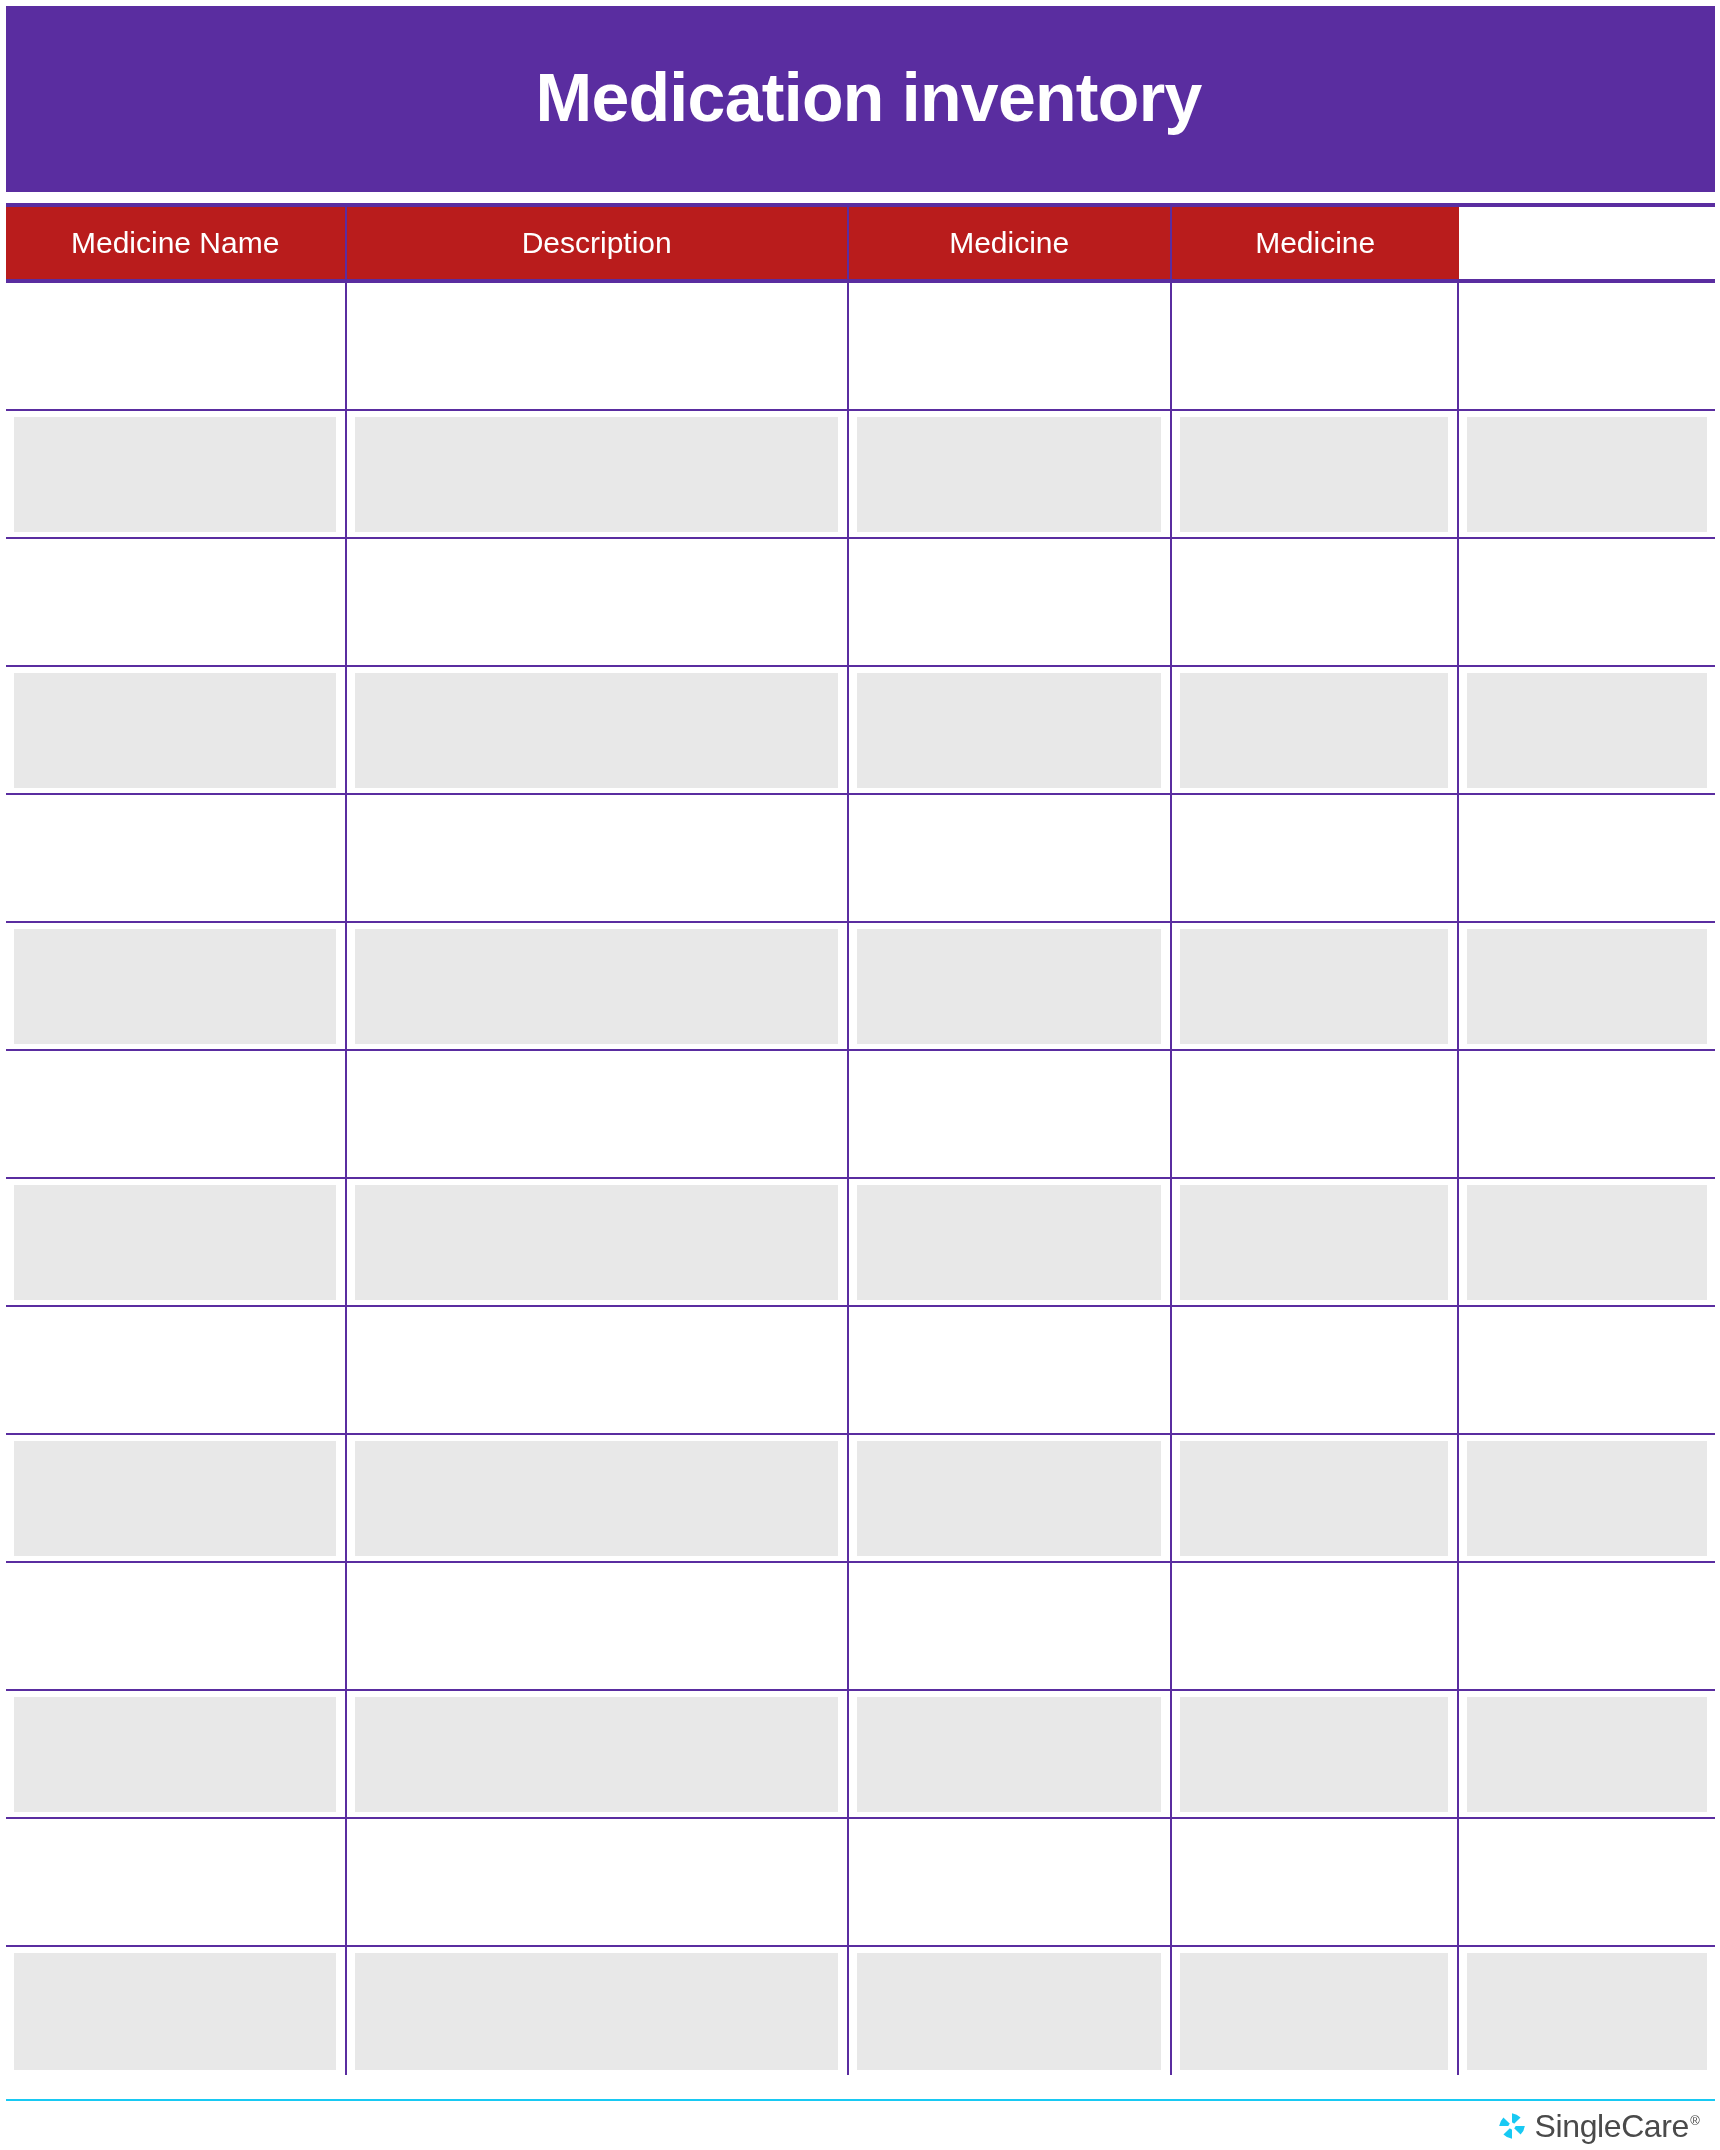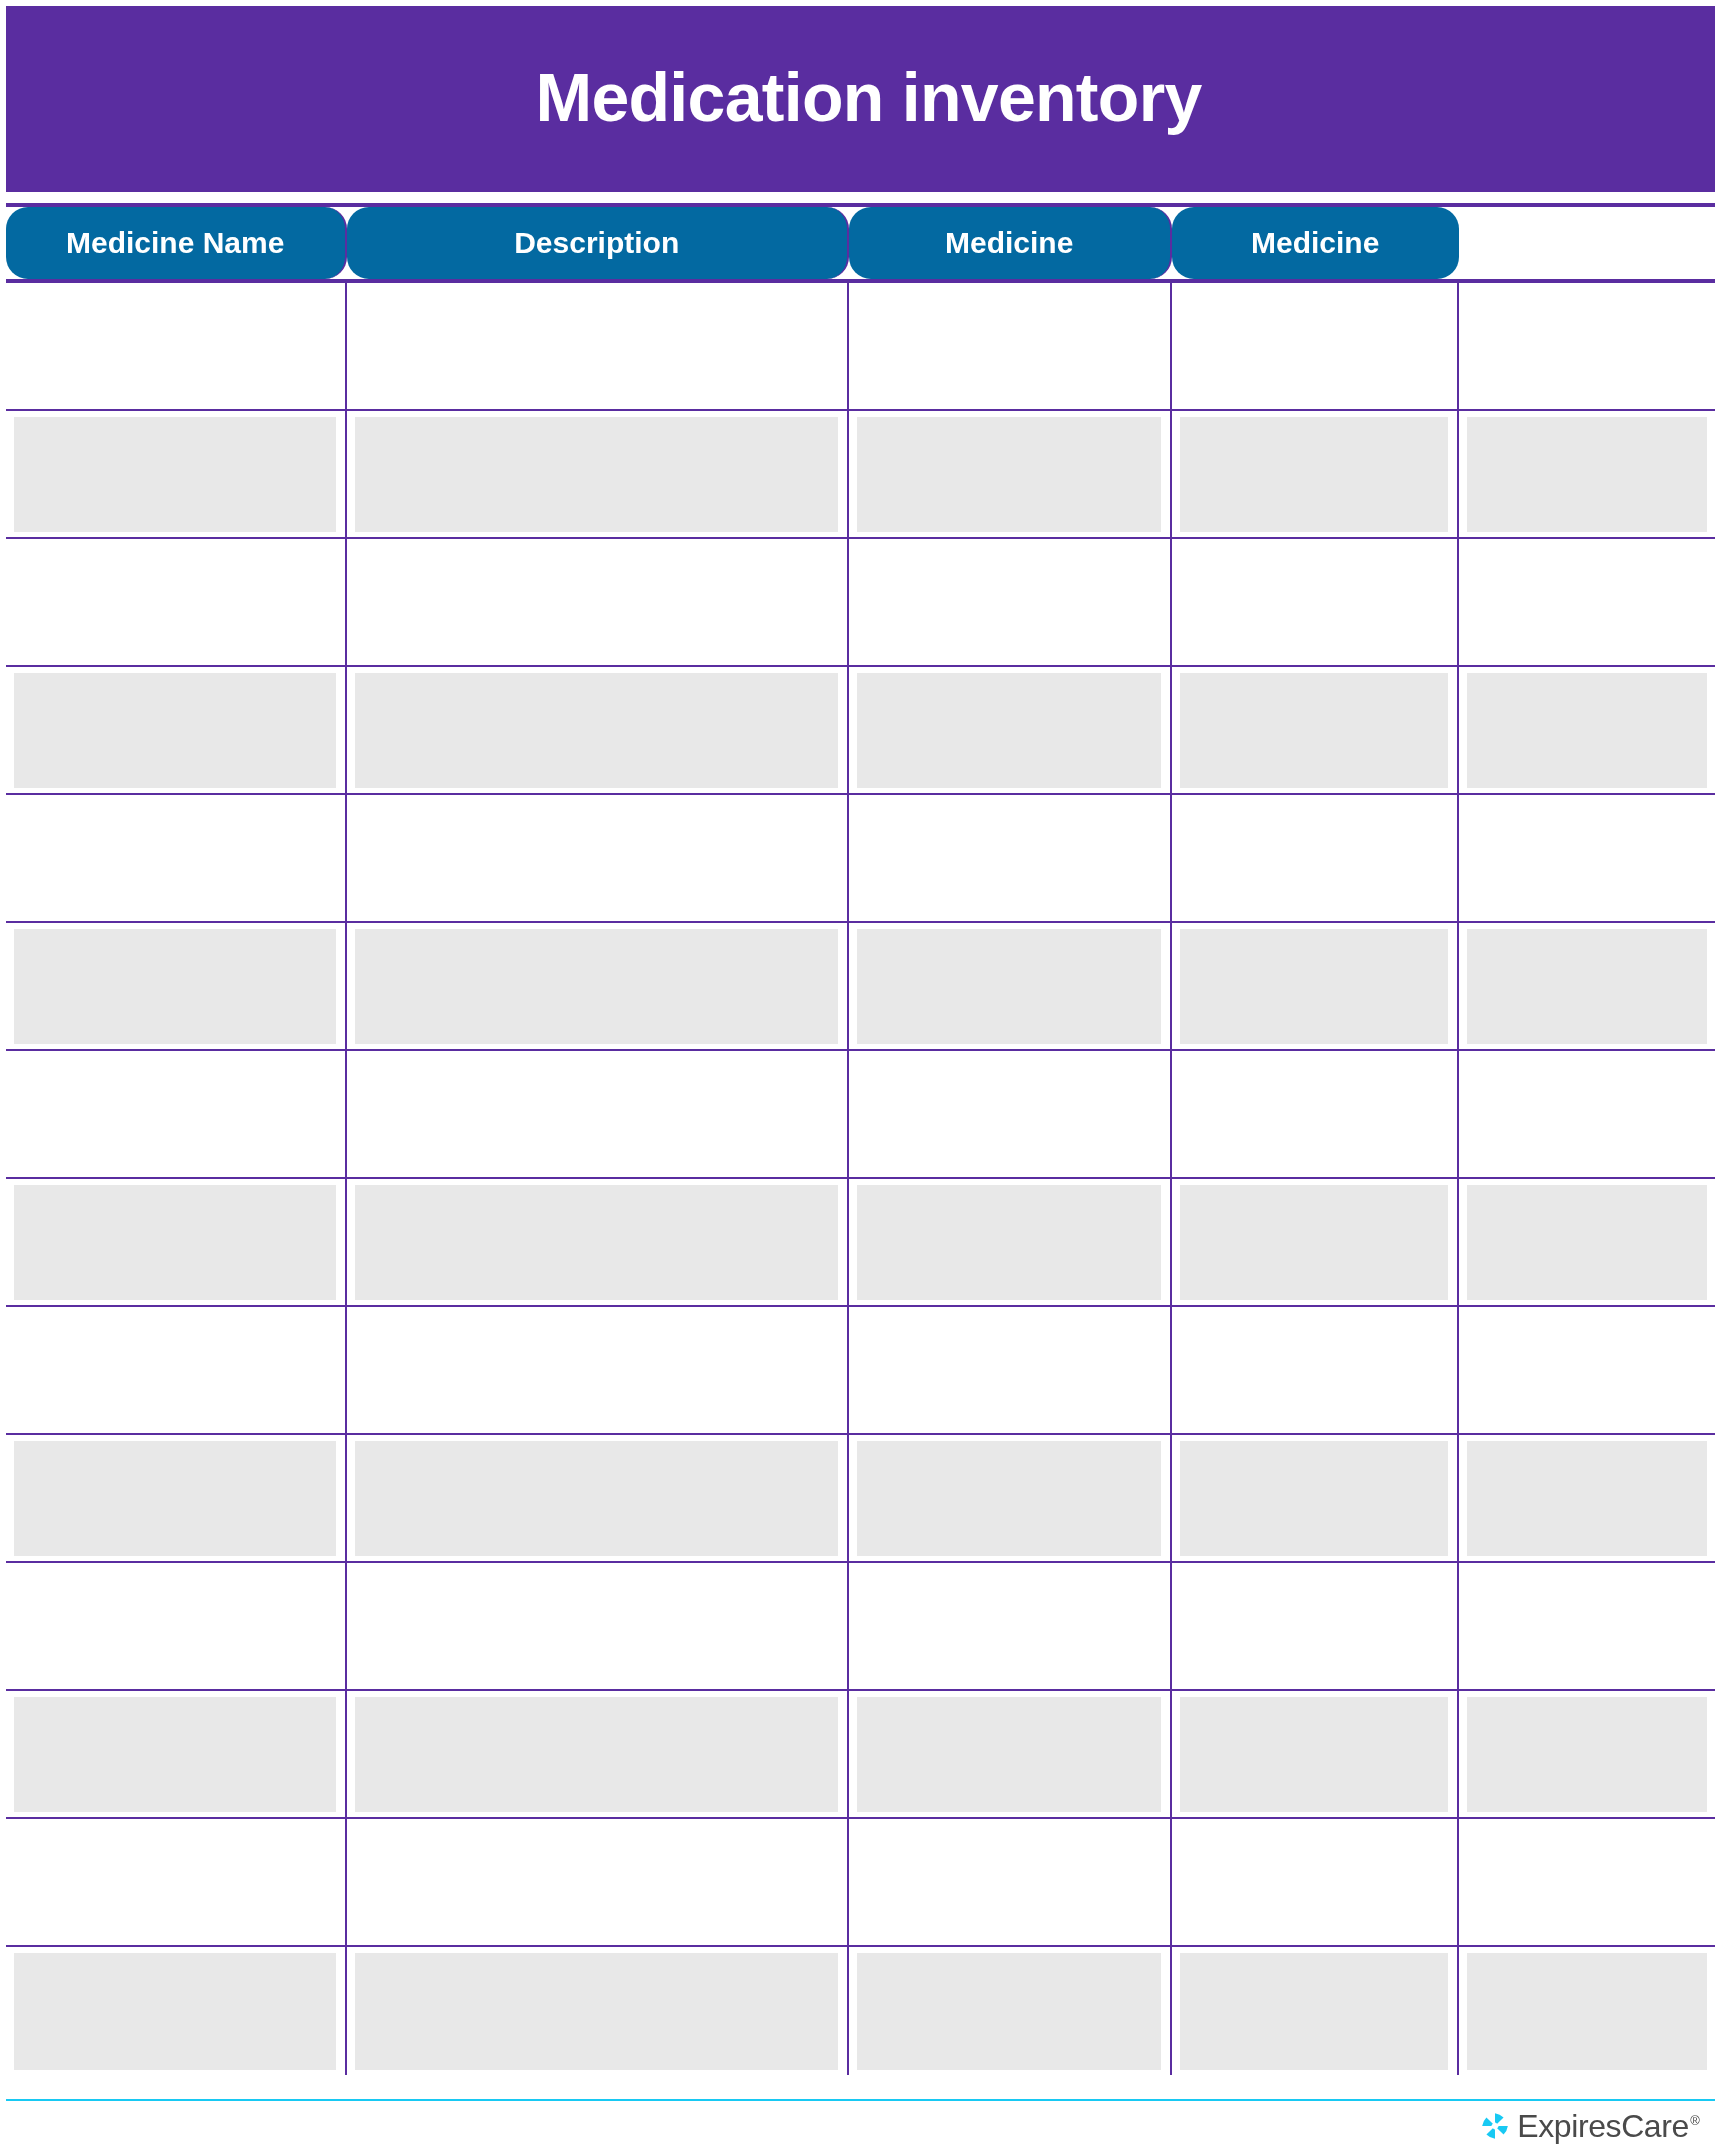--- a/index.html
+++ b/index.html
@@ -65,25 +65,24 @@
     border-right: 2.9px solid #5A2DA0;
     display: flex;
     align-items: center;
     justify-content: center;
     padding: 5.7px 8.6px;
   }
   .cell:last-child {
     border-right: none;
   }
   .header-row .cell {
-    background: #0369a1;
+    background: #b91c1c;
     color: #ffffff;
     font-size: 30px;
-    font-weight: 700;
-    border-radius: 22px;
+    font-weight: 400;
   }
   .data-row.alt .cell-inner {
     background: #E8E8E8;
   }
   .cell-inner {
     width: 100%;
     height: 100%;
   }
   .footer {
     height: 50px;
@@ -378,18 +377,18 @@
         <g fill="#18C9F3">
           <path d="M21 2 A19 19 0 0 1 40 21 L21 21 Z" opacity="0.0"></path>
           <path d="M21 3 Q28 4 33 9 L24 18 Q22 16 21 16 Z"></path>
           <path d="M39 21 Q38 28 33 33 L24 24 Q26 22 26 21 Z"></path>
           <path d="M21 39 Q14 38 9 33 L18 24 Q20 26 21 26 Z"></path>
           <path d="M3 21 Q4 14 9 9 L18 18 Q16 20 16 21 Z"></path>
         </g>
       </svg>
     </span>
     <span class="brand-text">
-      <span>Expires</span><span class="bold">Care</span><span class="reg">®</span>
+      <span>Single</span><span class="bold">Care</span><span class="reg">®</span>
     </span>
   </div>
 
 </div>
 
 
 </body></html>

